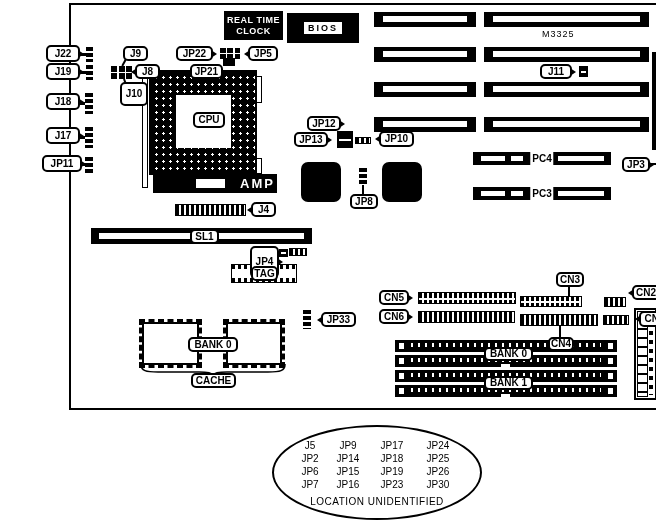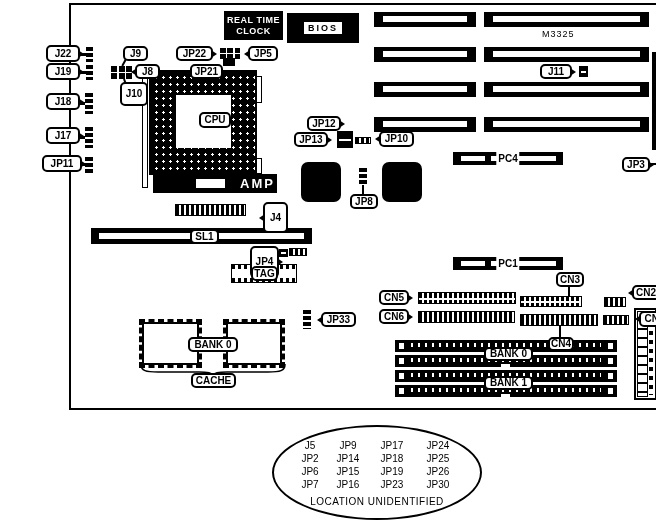--- a/index.html
+++ b/index.html
@@ -17,21 +17,21 @@
   .tab-r::after{content:"";position:absolute;left:100%;top:50%;margin-top:-4px;
                 border:4px solid transparent;border-left:6px solid #000;}
   .tab-l::before{content:"";position:absolute;right:100%;top:50%;margin-top:-4px;
                  border:4px solid transparent;border-right:6px solid #000;}
 
   
   .isa{position:absolute;background:#000;height:15px;z-index:1;}
   .isa::after{content:"";position:absolute;left:9px;right:9px;top:4px;height:6px;background:#fff;}
 
   
-  .pci{position:absolute;background:#000;height:13px;width:110px;left:414px;z-index:1;}
+  .pci{position:absolute;background:#000;height:13px;width:138px;left:434px;z-index:1;}
   .pci .d{position:absolute;top:4px;height:5px;background:#fff;}
   .pci .d1{left:8px;width:24px;}
   .pci .d2{left:38px;width:12px;}
   .pci .d3{right:7px;width:46px;}
   .pci .lbl{position:absolute;left:50%;top:0;transform:translateX(-50%);height:13px;
             padding:0 2px;background:#fff;font-weight:bold;font-size:10px;
             display:flex;align-items:center;z-index:2;}
 
   
   .simm{position:absolute;background:#000;height:12px;width:222px;left:356px;z-index:1;}
@@ -157,21 +157,21 @@
     <span class="lbl">KBD</span>
   </div>
 
   <div class="socket">
     <div class="dots"></div>
     <div class="hole"></div>
   </div>
   <div class="sidetab" style="left:103px;top:72px;width:6px;height:116px;"></div>
   <div class="sidetab" style="left:217px;top:76px;width:6px;height:27px;"></div>
   <div class="sidetab" style="left:217px;top:158px;width:6px;height:16px;"></div>
-  <div class="callout" style="left:160px;top:112px;width:32px;height:16px;">CPU</div>
+  <div class="callout" style="left:154px;top:112px;width:32px;height:16px;">CPU</div>
 
   <div class="ampbar">
     <span class="w"></span>
     <span class="t">AMP</span>
   </div>
 
   <div class="jgrid" style="left:72px;top:66px;width:23px;height:13px;"></div>
   <div class="dline" style="left:86px;top:59px;height:8px;transform:rotate(28deg);"></div>
   <div class="dline" style="left:84px;top:79px;height:5px;transform:rotate(-20deg);"></div>
   <div class="callout" style="left:84px;top:46px;width:25px;height:15px;">J9</div>
@@ -207,33 +207,33 @@
   <div class="vconn" style="left:320px;top:168px;width:8px;height:17px;"></div>
   <div class="vline" style="left:323px;top:185px;height:9px;"></div>
   <div class="callout" style="left:311px;top:194px;width:28px;height:15px;">JP8</div>
 
   <div class="pci" style="top:152px;">
     <i class="d d1"></i>
       <i class="d d2"></i>
     <span class="lbl">PC4</span>
     <i class="d d3"></i>
   </div>
-  <div class="pci" style="top:257px;">
+  <div class="pci" style="top:187px;">
     <i class="d d1"></i>
       <i class="d d2"></i>
-    <span class="lbl">PC1</span>
+    <span class="lbl">PC3</span>
     <i class="d d3"></i>
   </div>
 
   <div class="callout tab-r" style="left:583px;top:157px;width:28px;height:15px;">JP3</div>
   <div class="hline" style="left:611px;top:163px;width:8px;"></div>
   <div class="hconn" style="left:619px;top:160px;width:12px;height:8px;"></div>
 
   <div class="hconn" style="left:136px;top:204px;width:71px;height:12px;"></div>
-  <div class="callout tab-l" style="left:224px;top:202px;width:25px;height:31px;">J4</div>
+  <div class="callout tab-l" style="left:212px;top:202px;width:25px;height:15px;">J4</div>
 
   <div class="sl1bar"></div>
   <div class="callout" style="left:151px;top:229px;width:29px;height:15px;">SL1</div>
 
   <div class="callout tab-r" style="left:211px;top:246px;width:29px;height:32px;">JP4</div>
   <div class="bconn" style="left:240px;top:249px;width:9px;height:8px;"></div>
   <div class="hconn" style="left:250px;top:248px;width:18px;height:8px;"></div>
 
   <div class="tagchip"></div>
   <div class="callout" style="left:212px;top:266px;width:27px;height:15px;">TAG</div>

